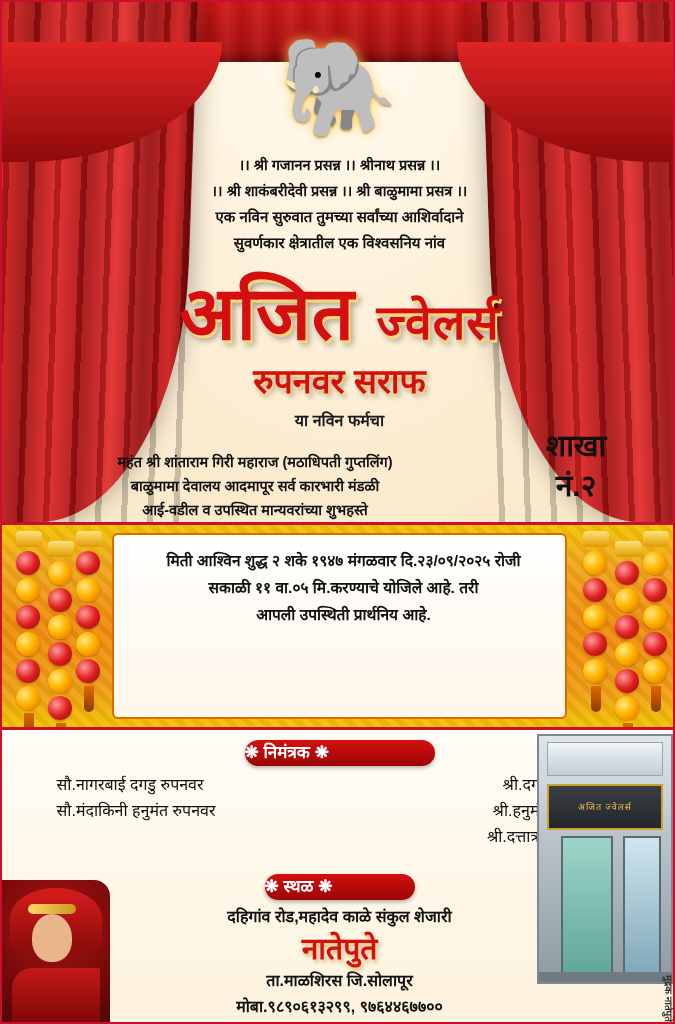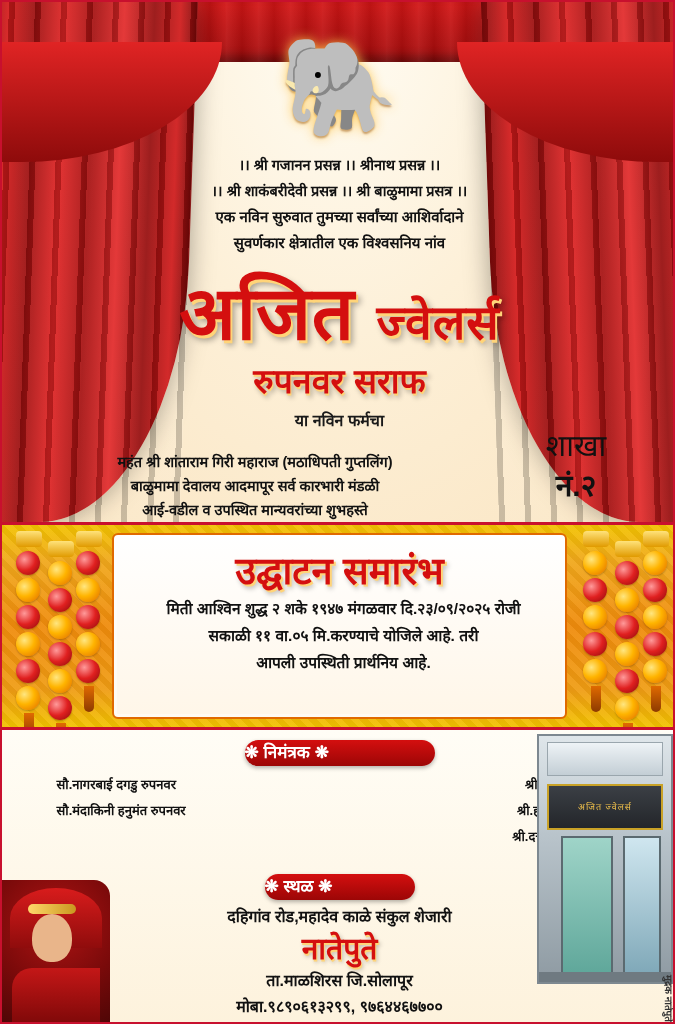--- a/index.html
+++ b/index.html
@@ -85,21 +85,21 @@
   .brand .tagline { font-size: 16px; color:#1a1a1a; font-weight:700; margin-top: 6px; }
 
   .blessing {
     position: absolute; top: 448px; left: 18px; width: 470px; text-align: center;
   }
   .blessing .l { font-size: 14.5px; line-height: 24px; color:#111; font-weight:700; }
 
   .branch {
     position:absolute; top: 424px; right: 26px; width: 150px; text-align:center;
   }
-  .branch .b1 { font-size: 30px; font-weight: 400; color:#111; line-height: 40px; }
+  .branch .b1 { font-size: 30px; font-weight: 700; color:#111; line-height: 40px; }
   .branch .b2 { font-size: 30px; font-weight: 800; color:#111; line-height: 40px; }
 
   
   .mid {
     position: absolute; top: 520px; left: 0; width: 675px; height: 208px;
     background:
       repeating-linear-gradient(45deg, rgba(255,255,255,.06) 0 6px, rgba(0,0,0,.04) 6px 12px),
       linear-gradient(180deg,#f2c200 0%, #f0a81c 18%, #ef8b0c 50%, #ef9d14 82%, #f2c200 100%);
     border-top: 3px solid #c8102e; border-bottom: 3px solid #c8102e;
     overflow:hidden;
@@ -153,21 +153,21 @@
     color:#fff; font-size: 17px; font-weight: 800; line-height: 26px;
     border-radius: 14px; box-shadow: 0 2px 4px rgba(0,0,0,.3);
   }
   .ribbon.s2 { width: 150px; margin-top: 24px; }
   .names {
     display: flex; justify-content: center; gap: 24px; margin-top: 6px;
   }
   .ncol { width: 285px; }
   .ncol.left { text-align: left; padding-left: 14px; }
   .ncol.right { text-align: right; padding-right: 14px; }
-  .ncol div { font-size: 13px; line-height: 26px; color:#111; font-weight:700; }
+  .ncol div { font-size: 16px; line-height: 26px; color:#111; font-weight:400; }
 
   .venue { text-align:center; margin-top: 4px; }
   .venue .addr { font-size: 16px; line-height: 26px; color:#111; font-weight:700; }
   .venue .town {
     font-size: 30px; font-weight: 800; color:#d40f0f; line-height: 38px;
     text-shadow: 1px 2px 0 #ffd479, 2px 3px 4px rgba(0,0,0,.25);
   }
   .venue .taluka { font-size: 16px; line-height: 26px; color:#111; font-weight:700; }
   .venue .mob { font-size: 16px; line-height: 26px; color:#111; font-weight:700; }
 
@@ -317,21 +317,20 @@
         <div class="flower"></div>
           <div class="flower red"></div>
           <div class="flower"></div>
         <div class="flower red"></div>
           <div class="flower"></div>
         <div class="gtail"></div>
       </div>
     </div>
 
     <div class="mid-inner">
-      <h2>उद्घाटन समारंभ</h2>
       <div class="det">मिती आश्विन शुद्ध २ शके १९४७ मंगळवार दि.२३/०९/२०२५ रोजी</div>
       <div class="det">सकाळी ११ वा.०५ मि.करण्याचे योजिले आहे. तरी</div>
       <div class="det">आपली उपस्थिती प्रार्थनिय आहे.</div>
     </div>
   </div>
 
   <div class="bot">
 
     <div class="shop">
       <div class="top-panel"></div>

